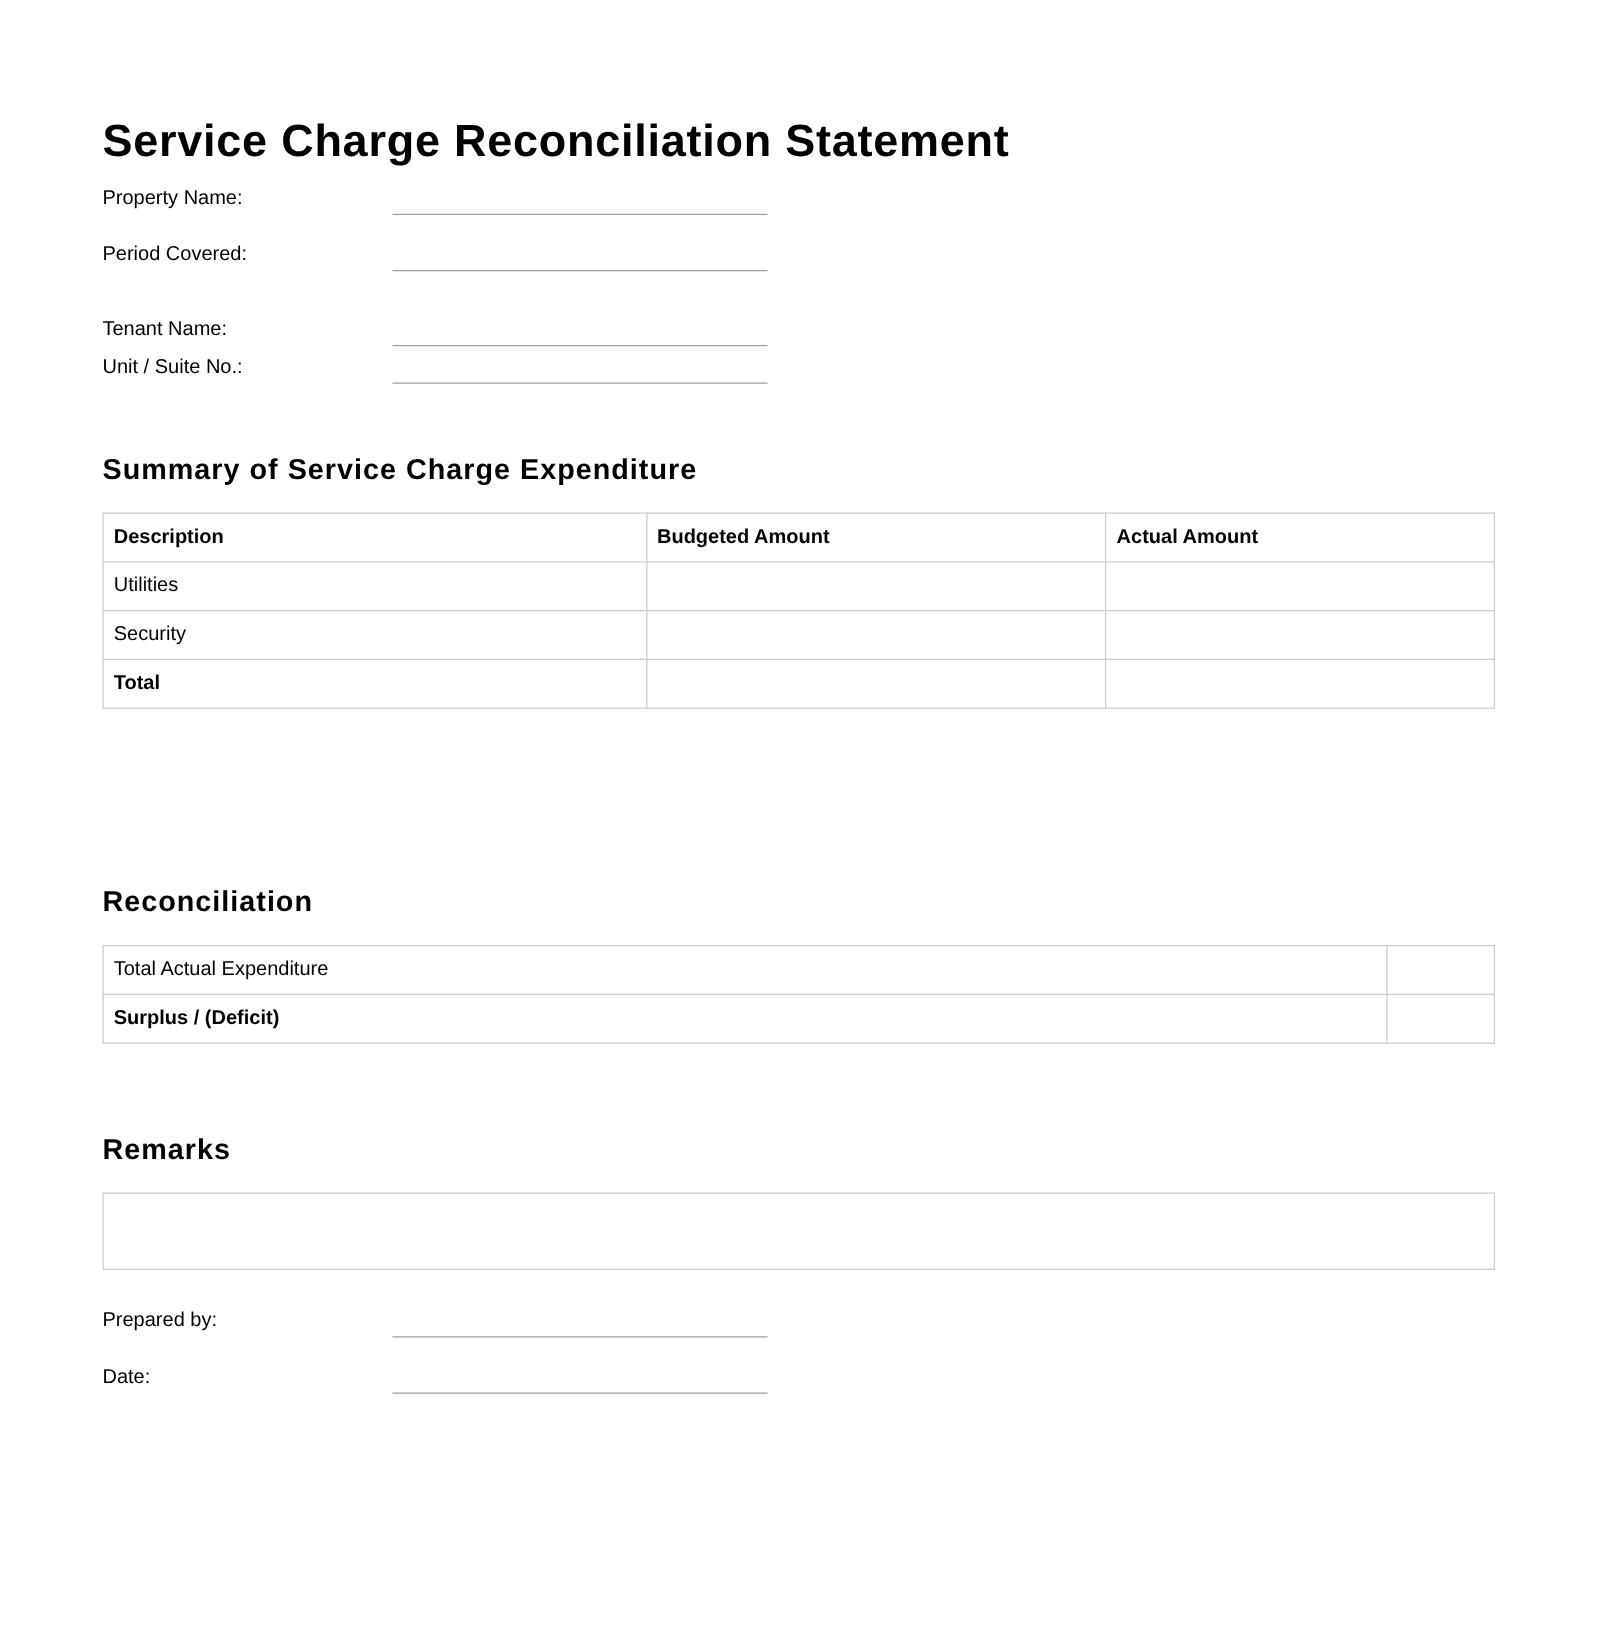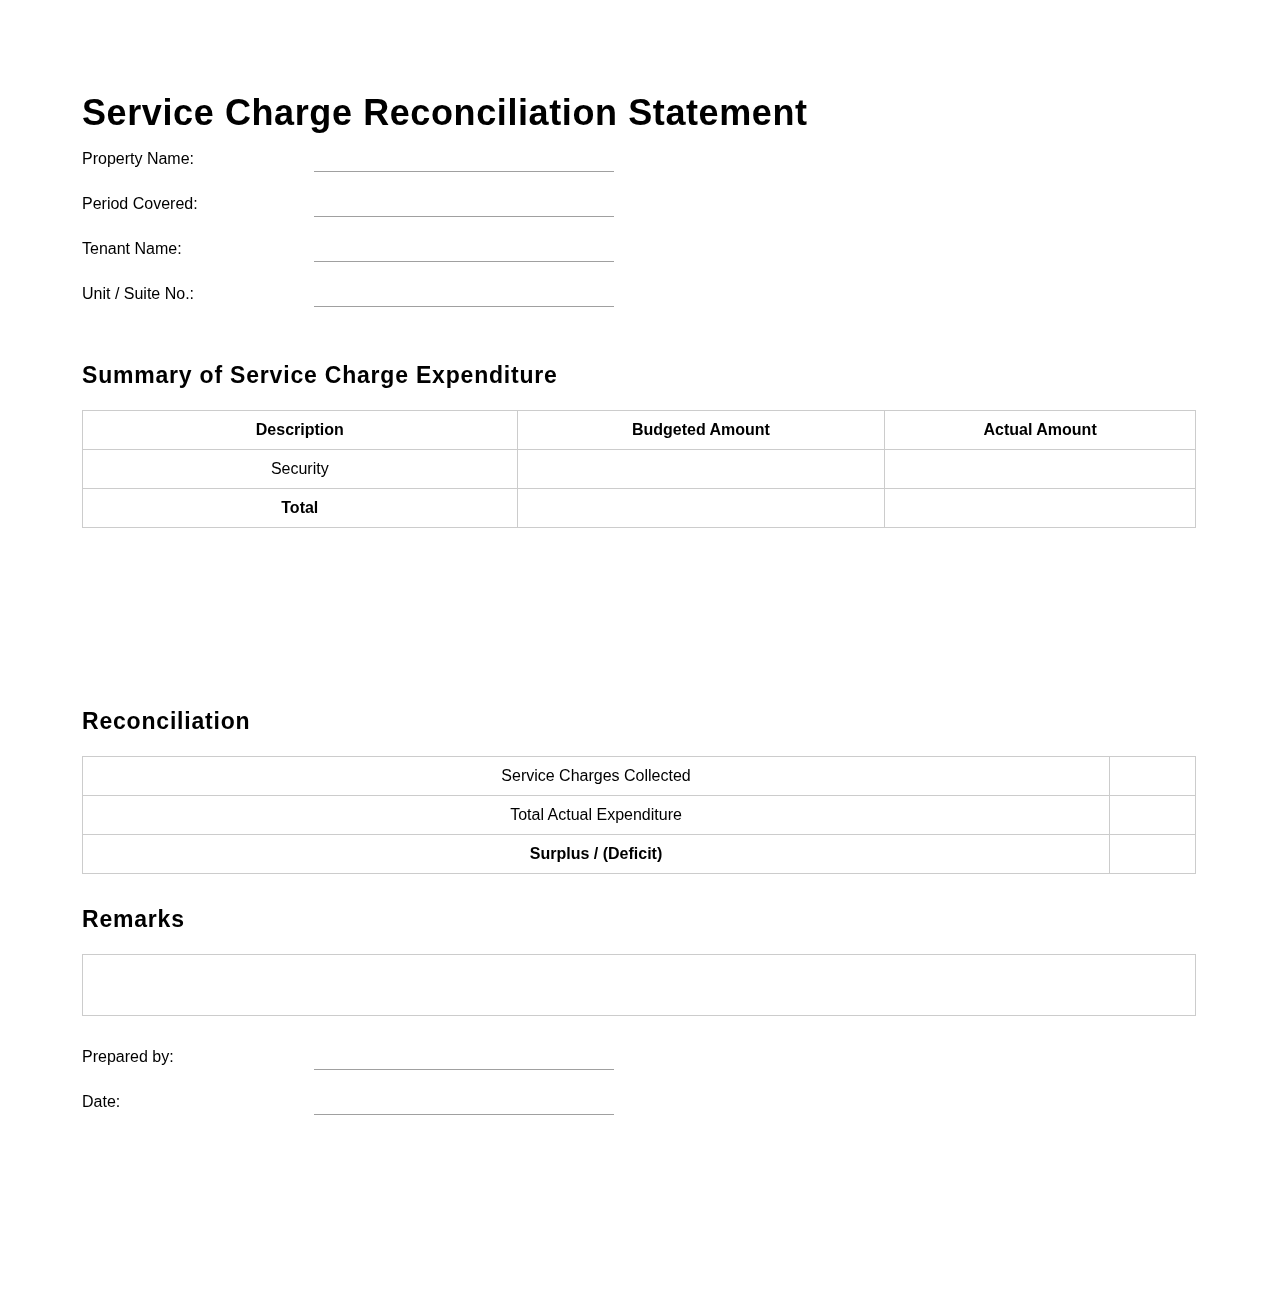--- a/index.html
+++ b/index.html
@@ -20,21 +20,21 @@
     }
     .field { position: absolute; left: 0; width: 532px; height: 30px; }
     .field .lbl { position: absolute; left: 0; top: 0; font-size: 16px; }
     .field .line {
       position: absolute; left: 232px; top: 21px; width: 300px; height: 0;
       border-bottom: 1px solid #a0a0a0;
     }
     table { position: absolute; left: 0; border-collapse: collapse; width: 1114px; }
     td, th {
       border: 1px solid #cccccc; height: 38px; padding: 0 8px;
-      font-size: 16px; text-align: center; vertical-align: middle;
+      font-size: 16px; text-align: left; vertical-align: middle;
     }
     th { font-weight: bold; }
     .bold { font-weight: bold; }
     .remarks {
       position: absolute; left: 0; top: 954px; width: 1112px; height: 60px;
       border: 1px solid #cccccc;
     }
   </style>
 </head>
 <body>
@@ -43,21 +43,21 @@
   <h1>Service Charge Reconciliation Statement</h1>
 
   <div class="field" style="top:150px">
     <span class="lbl">Property Name:</span>
     <span class="line"></span>
   </div>
   <div class="field" style="top:195px">
     <span class="lbl">Period Covered:</span>
     <span class="line"></span>
   </div>
-  <div class="field" style="top:240px">
+  <div class="field" style="top:255px">
     <span class="lbl">Tenant Name:</span>
     <span class="line"></span>
   </div>
   <div class="field" style="top:285px">
     <span class="lbl">Unit / Suite No.:</span>
     <span class="line"></span>
   </div>
 
   <h2 style="top:362px">Summary of Service Charge Expenditure</h2>
 
@@ -67,44 +67,45 @@
         <col style="width:368px">
         <col style="width:311px">
       </colgroup>
     <tbody>
         <tr>
       <th>Description</th>
       <th>Budgeted Amount</th>
       <th>Actual Amount</th>
     </tr>
     <tr>
+      <td>Utilities</td>
+      <td></td>
+      <td></td>
+    </tr>
+    <tr>
       <td>Security</td>
       <td></td>
       <td></td>
     </tr>
     <tr>
       <td class="bold">Total</td>
       <td></td>
       <td></td>
     </tr>
   </tbody>
     </table>
 
   <h2 style="top:708px">Reconciliation</h2>
 
   <table style="top:756px">
     <colgroup>
         <col style="width:1028px">
         <col style="width:86px">
       </colgroup>
     <tbody>
-        <tr>
-      <td>Service Charges Collected</td>
-      <td></td>
-    </tr>
     <tr>
       <td>Total Actual Expenditure</td>
       <td></td>
     </tr>
     <tr>
       <td class="bold">Surplus / (Deficit)</td>
       <td></td>
     </tr>
   </tbody>
     </table>

